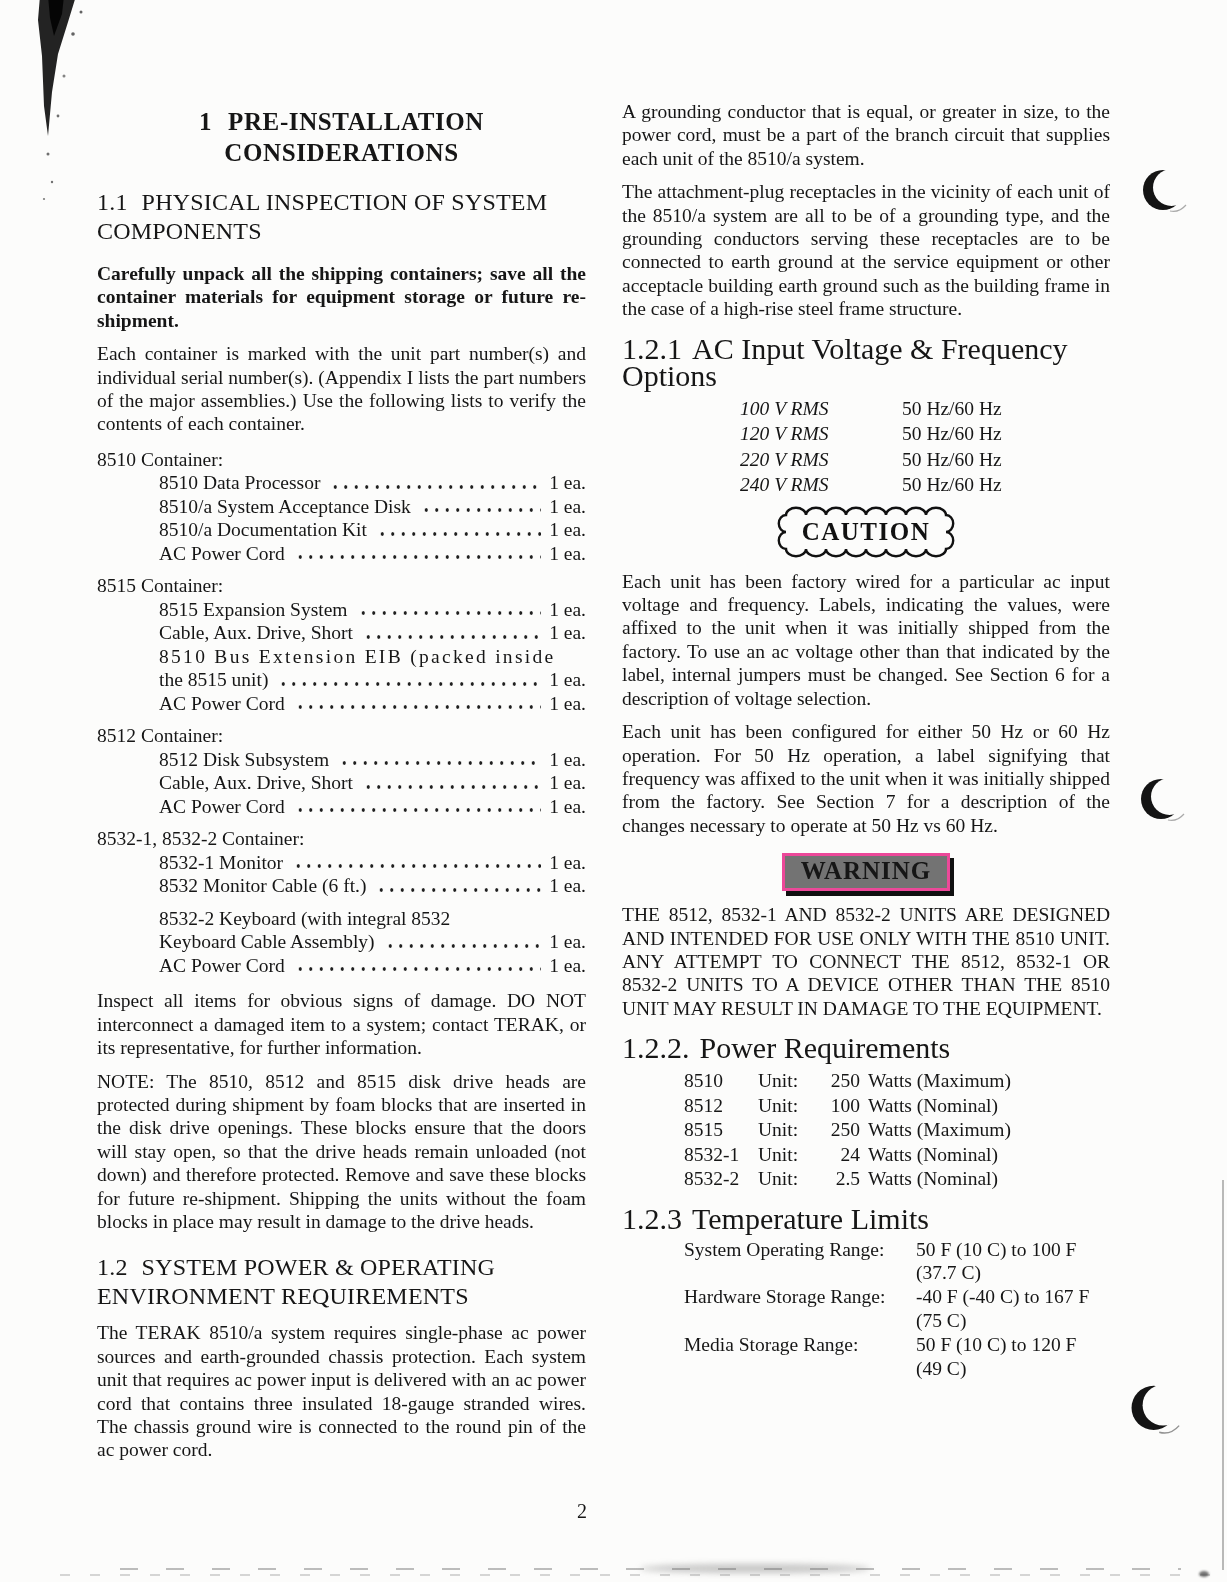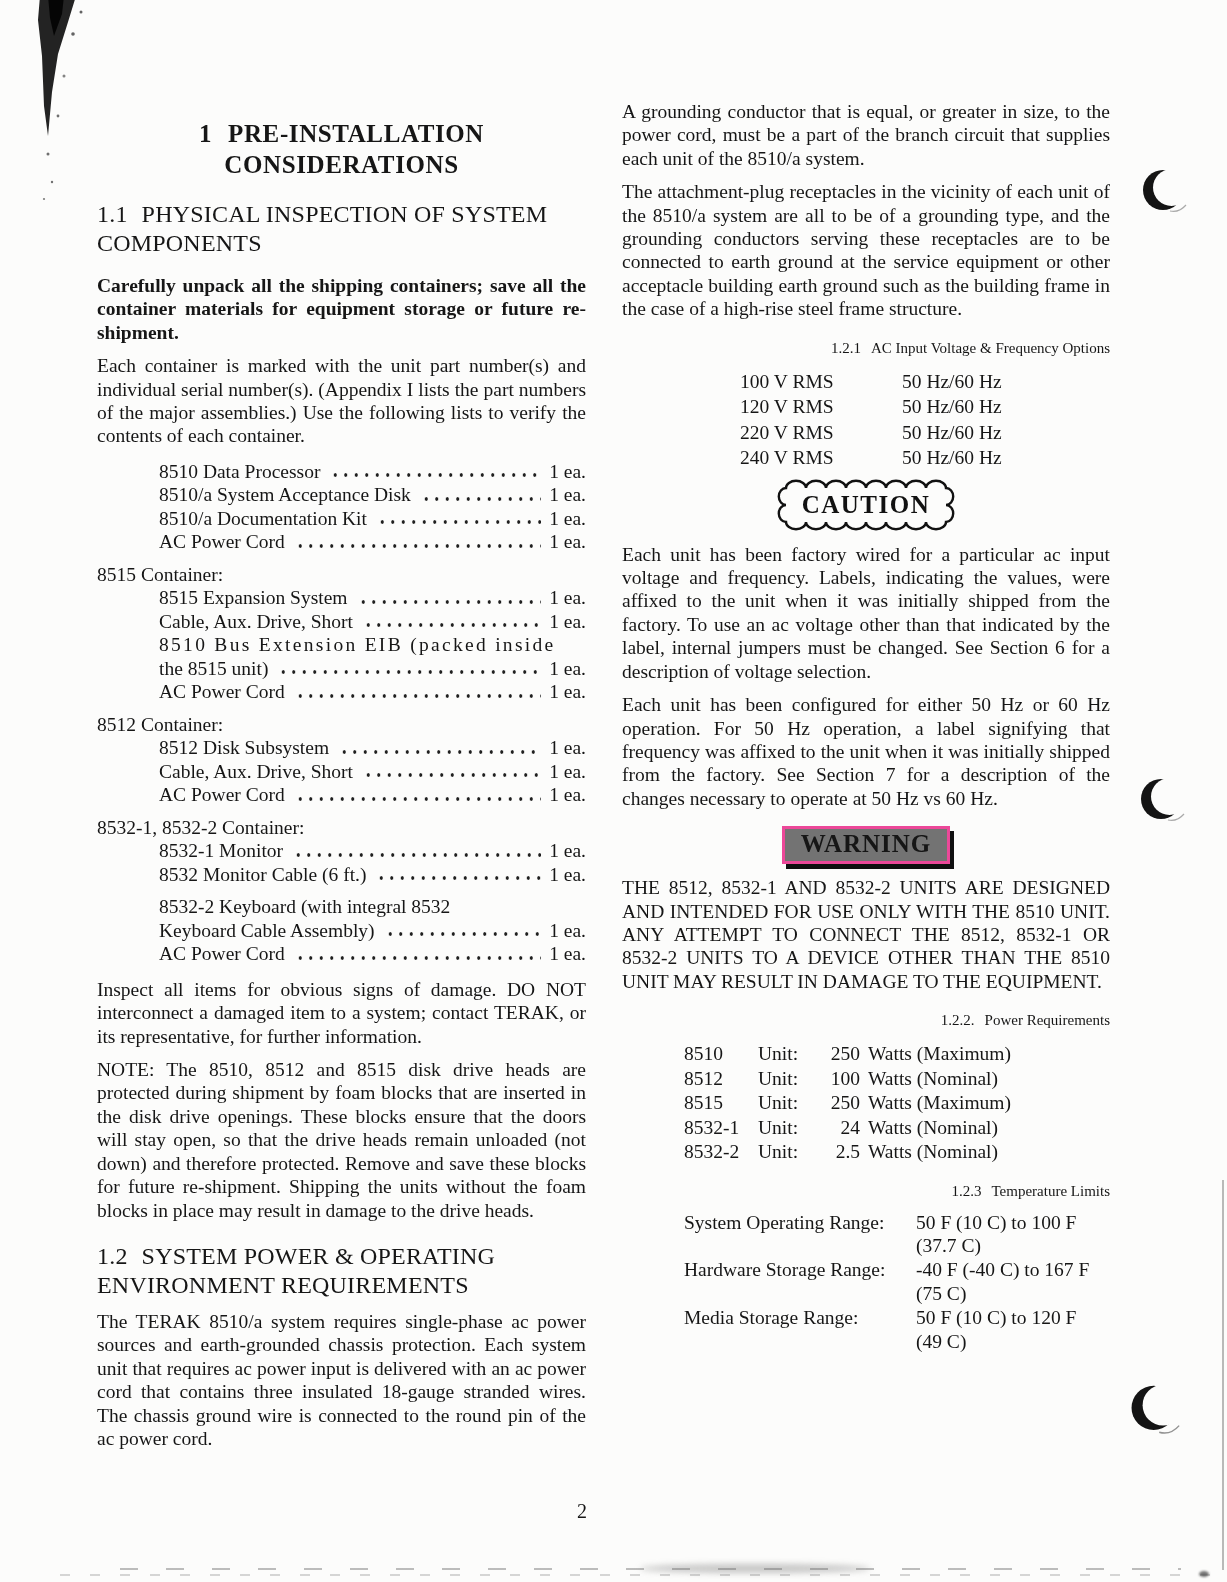--- a/index.html
+++ b/index.html
@@ -13,26 +13,26 @@
     margin:0 auto;
   }
   .columns{
     position:absolute;left:97px;top:92px;
     width:1013px;
     display:flex;gap:36px;
   }
   .col-left{width:489px;}
   .col-right{width:488px;padding-top:8px;}
 
-  .doc-title{ text-align:center; font-weight:bold; font-size:25px; line-height:31px; letter-spacing:.6px; margin-top:26px;}
+  .doc-title{ text-align:center; font-weight:bold; font-size:25px; line-height:31px; letter-spacing:.6px; margin-top:14px;}
   .doc-title .num{margin-right:16px;}
 
   .h2{ font-size:24px; line-height:29px; margin-top:20px; letter-spacing:.2px;}
   .h2 .num{margin-right:14px;}
-  .h3{ font-size:15px; line-height:27px; margin-top:14px;text-align:right;}
+  .h3{ font-size:30px; line-height:27px; margin-top:14px;}
   .h3 .num{margin-right:10px;}
 
   .par{ font-size:19.5px; line-height:23.4px; text-align:justify; margin-top:10px;}
   .par.first{margin-top:16px;font-weight:bold;}
   .caps{text-align:justify;}
 
   
   .container-block{margin-top:9px; font-size:19.5px; line-height:23.5px;}
   .container-title{}
   .container-items{margin-left:62px;}
@@ -46,21 +46,21 @@
     background-position:left bottom 3px;
   }
   .qty{white-space:nowrap;}
   .item-pre{}
   .item-pre.stretch{letter-spacing:2.3px;white-space:nowrap;}
   .gap-above{margin-top:9px;}
 
   
   .voltage-table{margin:7px 0 0 118px;font-size:19.5px;line-height:25.5px;}
   .vrow{display:flex;}
-  .vcol{width:162px;}
+  .vcol{width:162px;font-style:italic;}
 
   
   .caution-wrap{margin-top:8px;text-align:center;}
   .caution-wrap svg{vertical-align:top;}
   .caution-wrap text{font-family:"Liberation Serif","DejaVu Serif",serif;}
 
   
   .warning-wrap{margin-top:16px;text-align:center;}
   .warning-box{
     display:inline-block;
@@ -139,20 +139,21 @@
         <div><span class="num">1</span><span>PRE-INSTALLATION</span></div>
         <div>CONSIDERATIONS</div>
       </div>
 
       <div class="h2"><span class="num">1.1</span><span>PHYSICAL INSPECTION OF SYSTEM COMPONENTS</span></div>
 
       <div class="par first">Carefully unpack all the shipping containers; save all the container materials for equipment storage or future re-shipment.</div>
       <div class="par">Each container is marked with the unit part number(s) and individual serial number(s). (Appendix I lists the part numbers of the major assemblies.) Use the following lists to verify the contents of each container.</div>
 
       <div class="container-block" style="margin-top:12px;">
+        <div class="container-title">8510 Container:</div>
         <div class="container-items">
           <div class="item">
               <span class="itext">8510 Data Processor</span>
               <span class="leader"></span>
               <span class="qty">1 ea.</span>
             </div>
           <div class="item">
               <span class="itext">8510/a System Acceptance Disk</span>
               <span class="leader"></span>
               <span class="qty">1 ea.</span>

